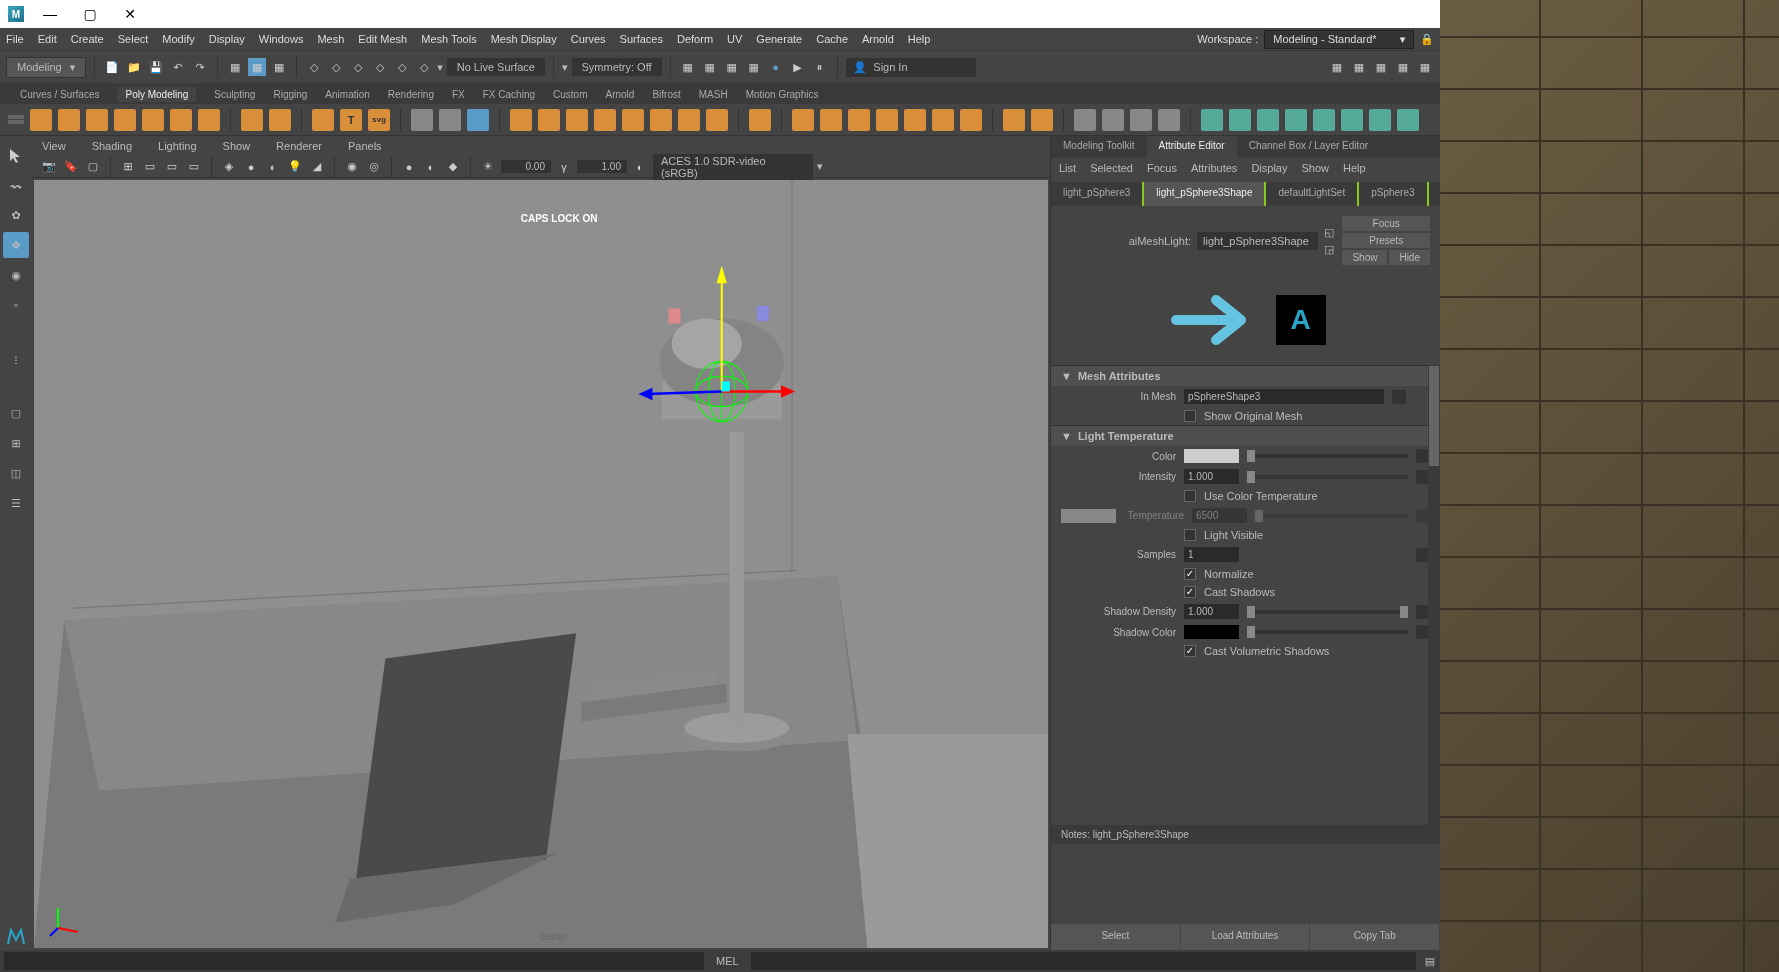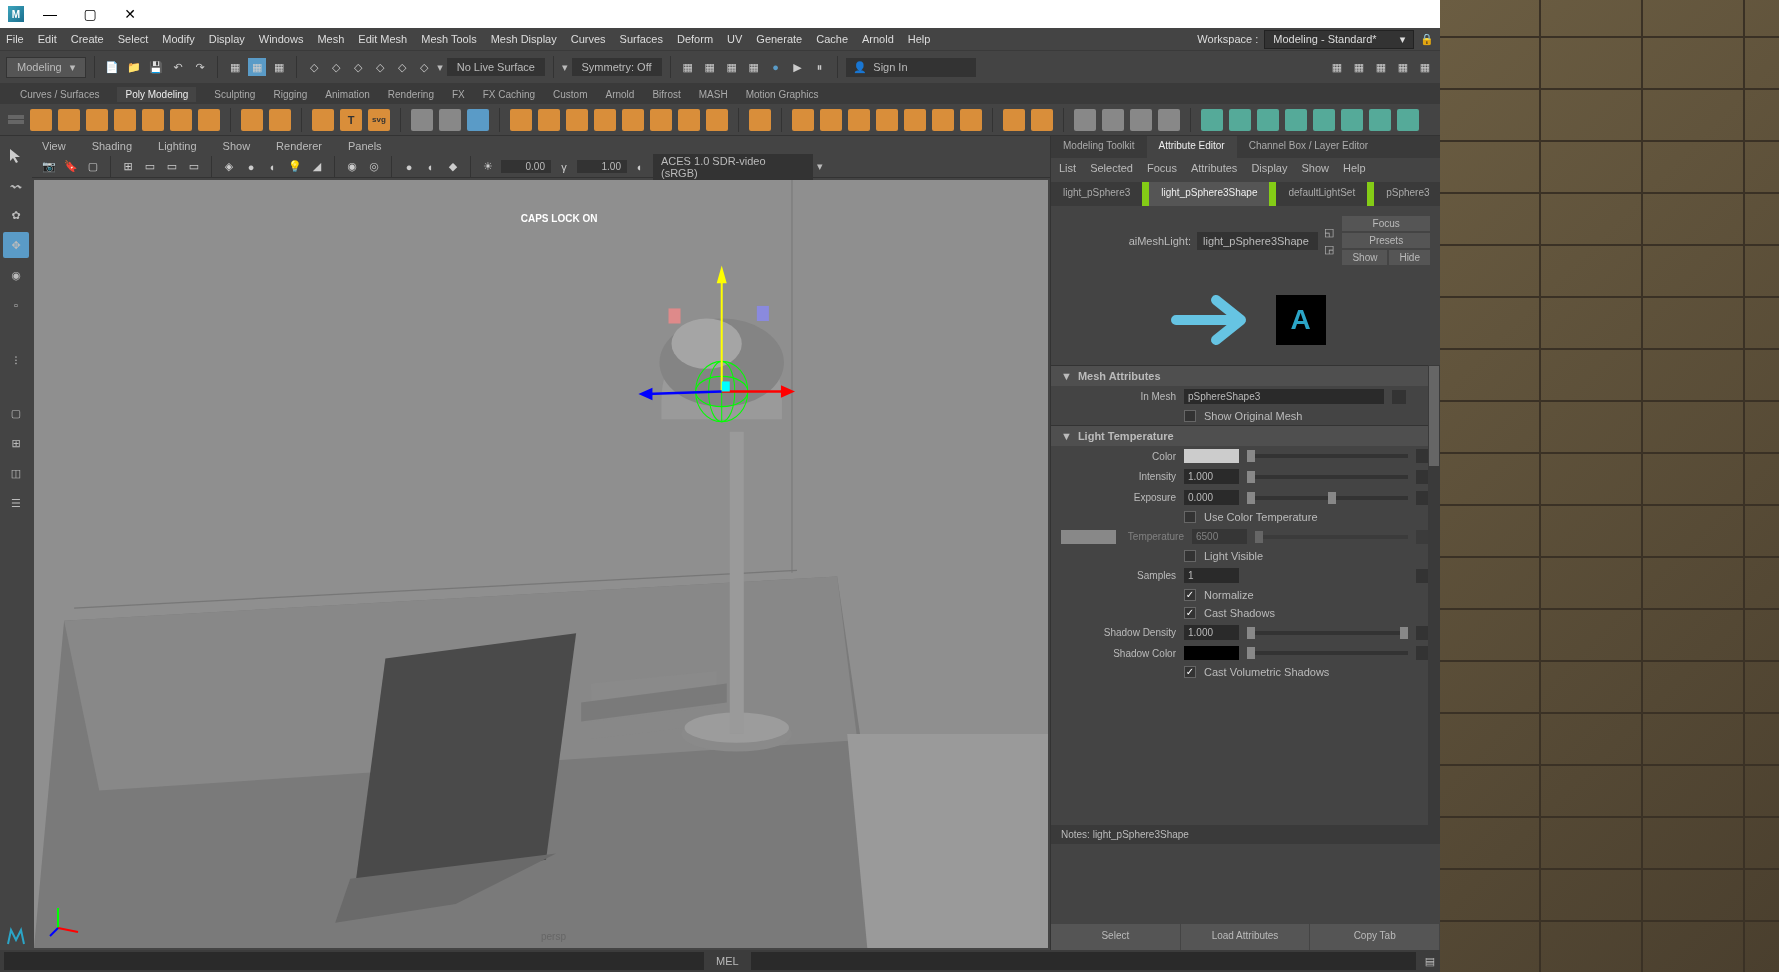--- a/index.html
+++ b/index.html
@@ -41,21 +41,21 @@
 .viewport{flex:1;background:#8f8f8f;position:relative;margin:2px;}
 .caps{position:absolute;top:33px;left:48%;color:#fff;font-size:10px;font-weight:bold;}
 .persp{position:absolute;bottom:6px;left:50%;color:#666;font-size:10px;}
 .axis-gizmo{position:absolute;bottom:10px;left:14px;width:40px;height:40px;}
 .right-panel{width:390px;background:#444;display:flex;flex-direction:column;border-left:1px solid #333;}
 .rp-tabs{height:22px;background:#3a3a3a;display:flex;}
 .rp-tabs span{padding:4px 12px;font-size:10px;color:#aaa;}
 .rp-tabs span.active{background:#444;color:#eee;}
 .rp-menu{height:20px;background:#444;display:flex;padding:0 8px;gap:14px;align-items:center;}
 .rp-objtabs{height:24px;background:#3a3a3a;display:flex;margin-top:4px;}
-.rp-objtabs span{padding:5px 12px;font-size:10px;color:#aaa;border-right:7px solid #84cc16;}
+.rp-objtabs span{padding:5px 12px;font-size:10px;color:#aaa;border-right:2px solid #84cc16;}
 .rp-objtabs span.active{background:#555;color:#eee;}
 .rp-header{display:flex;padding:10px;gap:8px;align-items:center;}
 .rp-header-left{flex:1;display:flex;gap:6px;align-items:center;}
 .rp-header-input{background:#333;padding:3px 6px;flex:1;}
 .rp-header-btns{display:flex;flex-direction:column;gap:2px;}
 .rp-hbtn{background:#555;padding:2px 10px;text-align:center;font-size:10px;}
 .rp-arrow-area{padding:10px;display:flex;align-items:center;gap:20px;justify-content:center;position:relative;}
 .arnold-logo{width:50px;height:50px;background:#000;display:flex;align-items:center;justify-content:center;font-size:28px;font-weight:bold;color:#2ba5c7;}
 .attr-section{border-top:1px solid #333;}
 .attr-header{background:#4f4f4f;padding:4px 10px;display:flex;align-items:center;gap:6px;font-size:11px;font-weight:bold;}
@@ -445,28 +445,20 @@
         <div class="attr-slider"></div>
         <div class="attr-icon"></div>
       </div>
       <div class="attr-row">
         <div class="attr-label">Intensity</div>
         <div class="attr-input">1.000</div>
         <div class="attr-slider"></div>
         <div class="attr-icon"></div>
       </div>
       <div class="attr-row">
-        <div class="attr-label">Exposure</div>
-        <div class="attr-input">0.000</div>
-        <div class="attr-slider" style="position:relative;">
-                <span style="position:absolute;left:50%;width:8px;height:12px;background:#888;top:-4px;"></span>
-              </div>
-        <div class="attr-icon"></div>
-      </div>
-      <div class="attr-row">
         <div class="attr-label"></div>
         <div class="attr-check"></div>
         <span>Use Color Temperature</span>
       </div>
       <div class="attr-row" style="opacity:0.5;">
         <div class="attr-swatch" style="width:55px;margin-left:0;"></div>
         <div class="attr-label" style="width:60px;">Temperature</div>
         <div class="attr-input">6500</div>
         <div class="attr-slider"></div>
         <div class="attr-icon"></div>

